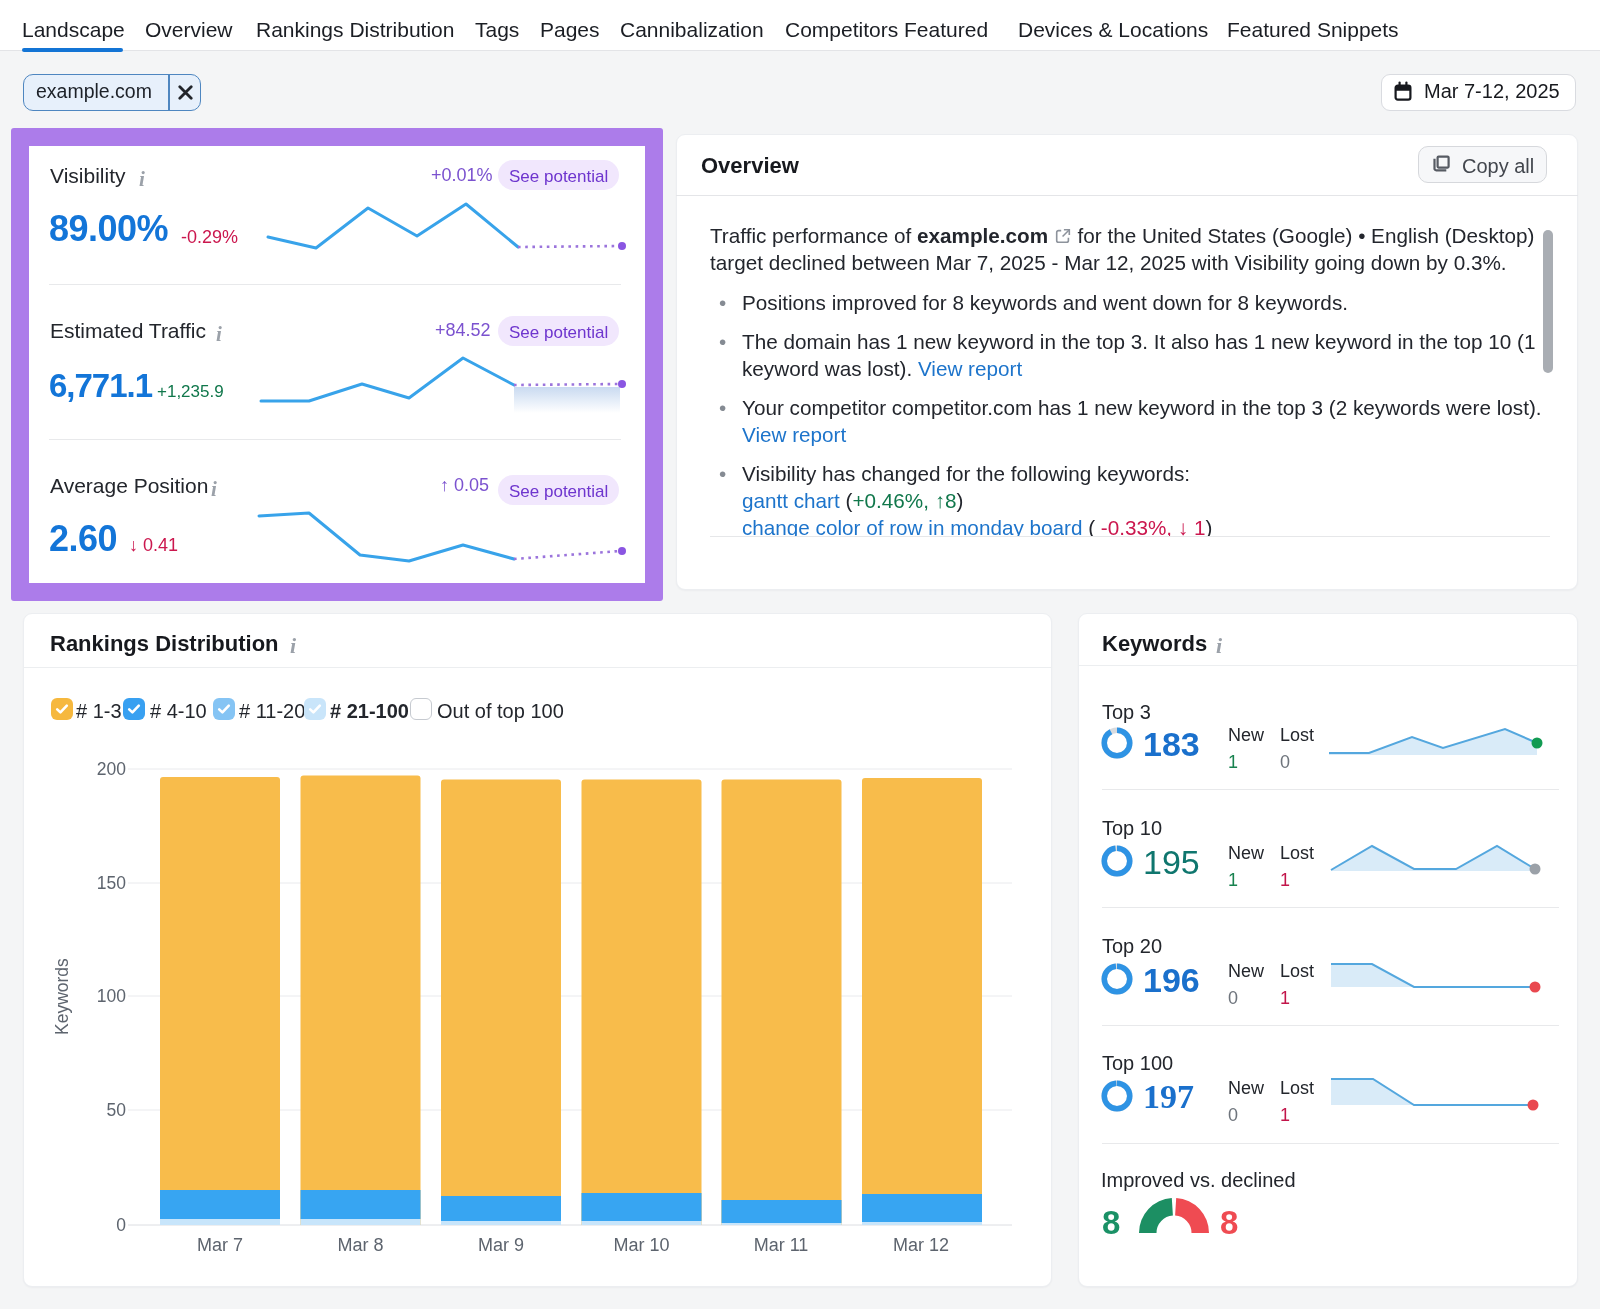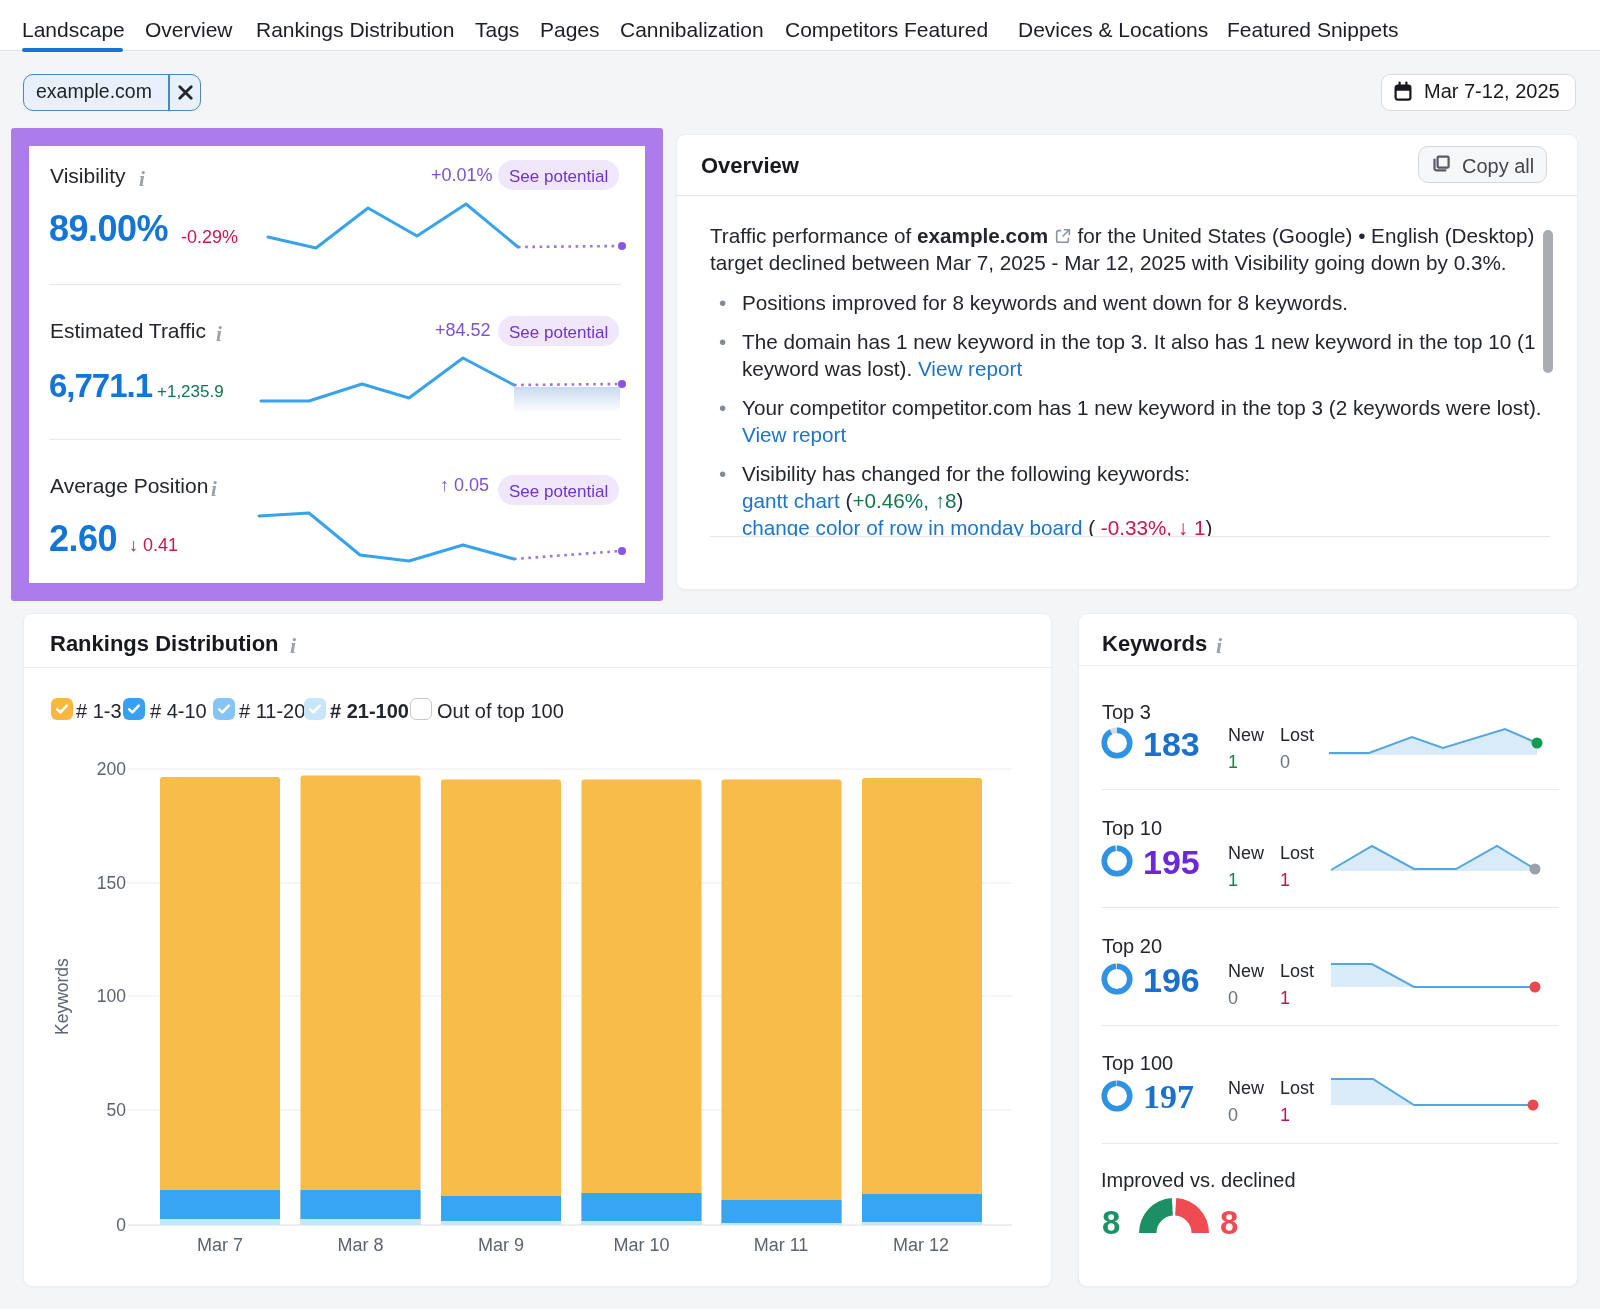--- a/index.html
+++ b/index.html
@@ -213,21 +213,21 @@
   <polyline points="4,33 44,33 87,17 118,28 180,9 212,23" fill="none" stroke="#54a7de" stroke-width="2"></polyline>
   <circle cx="212" cy="23" r="5.5" fill="#129b52"></circle>
 </svg>
 <div class="divider" style="left:1102px;top:789px;width:457px;"></div>
 
 <span class="abs" style="left:1102px;top:817px;font-size:20px;color:#23262c;">Top 10</span>
 <svg class="abs" style="left:1101px;top:845px;" width="32" height="32" viewBox="0 0 32 32">
   <circle cx="16" cy="16" r="12.75" fill="none" stroke="#d8dbdf" stroke-width="5.5"></circle>
   <circle cx="16" cy="16" r="12.75" fill="none" stroke="#2e93e4" stroke-width="5.5" stroke-dasharray="78.1 80.1" transform="rotate(-90 16 16)"></circle>
 </svg>
-<span class="abs" style="left:1143px;top:843px;font-size:34px;font-weight:700;color:#6d28d9;">195</span>
+<span class="abs" style="left:1143px;top:843px;font-size:34px;font-weight:400;color:#0f766e;">195</span>
 <span class="abs" style="left:1228px;top:843px;font-size:18px;color:#23262c;">New</span>
 <span class="abs" style="left:1280px;top:843px;font-size:18px;color:#23262c;">Lost</span>
 <span class="abs" style="left:1228px;top:870px;font-size:18px;color:#18824f;">1</span>
 <span class="abs" style="left:1280px;top:870px;font-size:18px;color:#c2154a;">1</span>
 <svg class="abs" style="left:1325px;top:838px;" width="220" height="42" viewBox="0 0 220 42">
   <path d="M6,32 L47,8 L89,31 L131,31 L172,8 L210,31 L210,33 L6,33 Z" fill="#d9ebf8"></path>
   <polyline points="6,32 47,8 89,31 131,31 172,8 210,31" fill="none" stroke="#54a7de" stroke-width="2"></polyline>
   <circle cx="210" cy="31" r="5.5" fill="#9ba1a8"></circle>
 </svg>
 <div class="divider" style="left:1102px;top:907px;width:457px;"></div>

